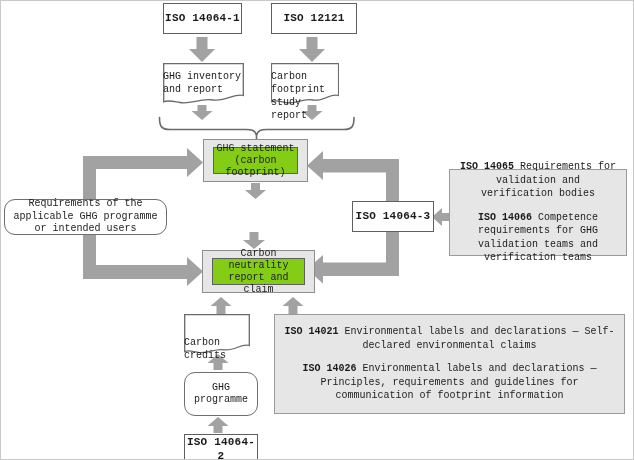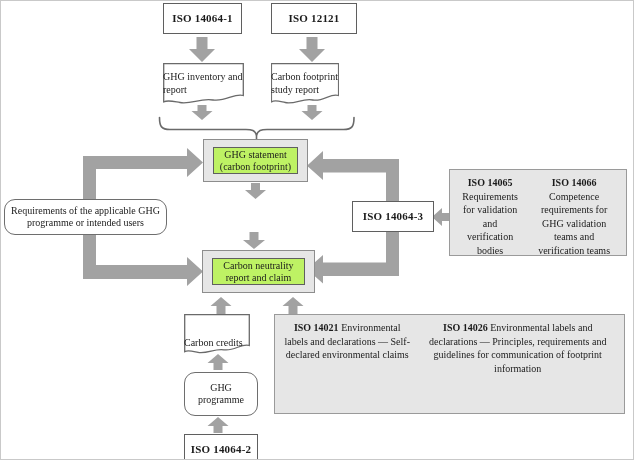--- a/index.html
+++ b/index.html
@@ -1,19 +1,19 @@
 <!DOCTYPE html>
 <html style="--arrow: #a2a2a2; --border: #6a6a6a; --panel_fill: #e6e6e6; --text: #1b1b1b;"><head>
 <meta charset="utf-8">
 <style>
   html,body{margin:0;padding:0;background:#fff;}
   .stage{
     position:relative;width:634px;height:460px;background:#fff;
     border:1px solid #c9c9c9;box-sizing:border-box;overflow:hidden;
-    font-family:Liberation Serif, serif;color:var(--text,#1b1b1b);
+    font-family:Liberation Mono, monospace;color:var(--text,#1b1b1b);
   }
   .connectors{position:absolute;left:0;top:0;width:634px;height:460px;z-index:0;}
   .arr{fill:var(--arrow,#a2a2a2);}
   .brace{fill:none;stroke:var(--border,#6a6a6a);stroke-width:1.6;stroke-linecap:round;}
   .docpath{fill:#ffffff;stroke:var(--border,#6a6a6a);stroke-width:1.3;}
   .node{position:absolute;box-sizing:border-box;z-index:1;}
   .box{
     border:1.4px solid #5f5f5f;background:#fff;display:flex;align-items:center;
     justify-content:center;text-align:center;line-height:1.25;
   }
@@ -23,26 +23,26 @@
   .doc svg{position:absolute;left:0;top:0;width:100%;height:100%;}
   .doc-label{
     position:relative;z-index:2;text-align:left;font-size:10px;line-height:1.3;
     padding-top:7px;
   }
   .panel2{
     background:var(--panel_fill,#e6e6e6);border:1.4px solid #8d8d8d;
     padding:7px 9px;display:flex;
   }
   .panel2-inner{
-    flex:1;background:#bef264;border:1.2px solid #5f5f5f;display:flex;align-items:center;
+    flex:1;background:#84cc16;border:1.2px solid #5f5f5f;display:flex;align-items:center;
     justify-content:center;text-align:center;font-size:10px;line-height:1.2;
   }
   .infobox{
     background:var(--panel_fill,#e6e6e6);border:1.3px solid #9a9a9a;
-    display:flex;flex-direction:row;justify-content:center;gap:10px;
+    display:flex;flex-direction:column;justify-content:center;gap:10px;
     text-align:center;font-size:10px;line-height:1.35;padding:6px 9px;
   }
   .infobox p{margin:0;}
   .infobox b{font-weight:bold;}
 </style>
 </head>
 <body>
 
 <div class="stage">
 

